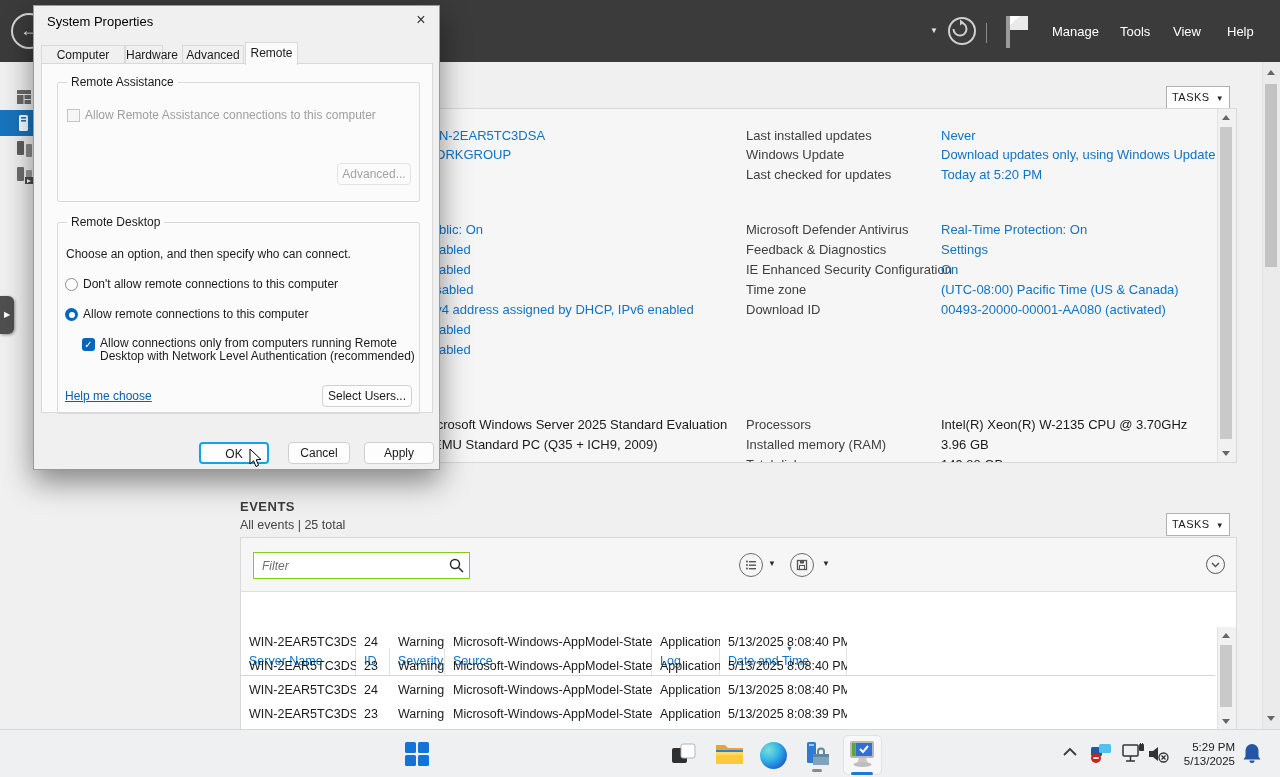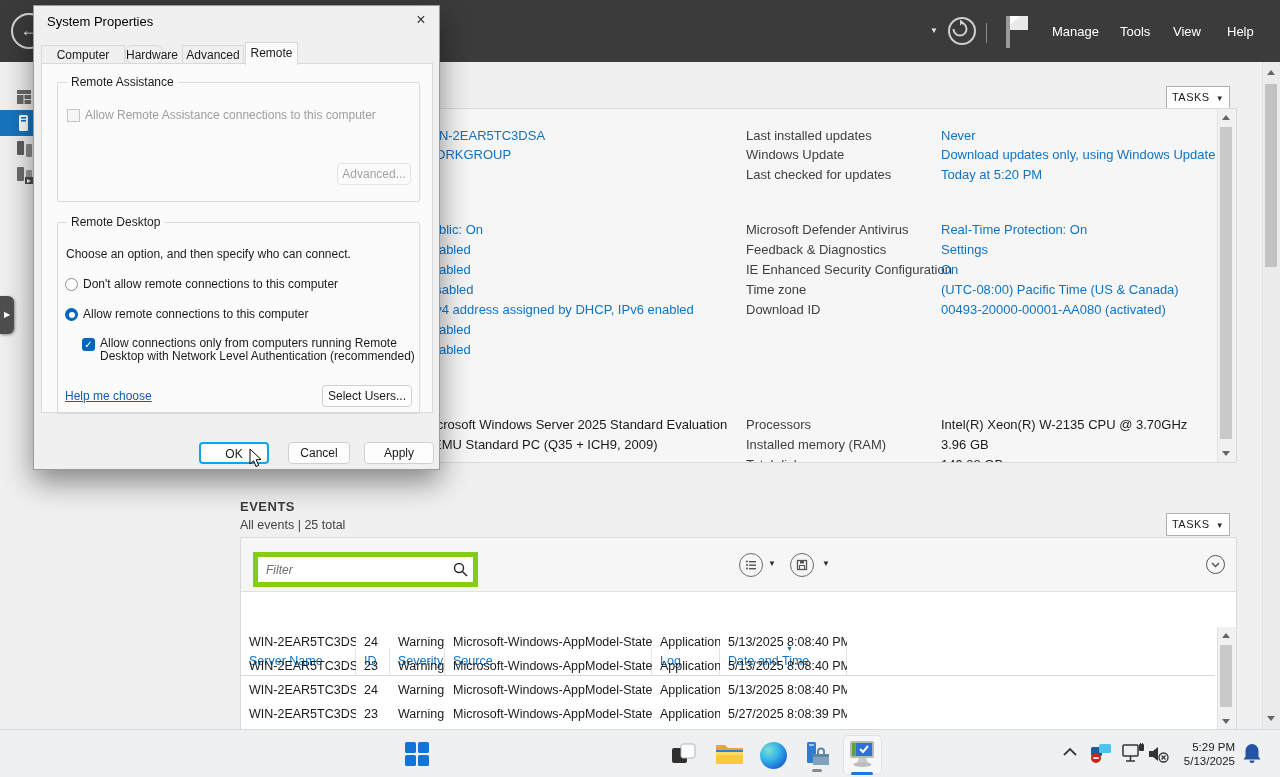--- a/index.html
+++ b/index.html
@@ -41,21 +41,21 @@
   .ev-grid{display:grid;grid-template-columns:107px 34px 55px 207px 68px 127px 1fr;margin-left:8px;}
   .ev-grid>div{padding-left:8px;white-space:nowrap;overflow:hidden;}
   .ev-grid>div:first-child{padding-left:0;}
   .ev-header{position:absolute;left:0;top:56px;width:974px;height:27px;background:#fff;}
   .ev-header .ev-grid>div{border-right:1px solid #e3e3e3;color:#1173c4;font-size:12.5px;line-height:27px;}
   .ev-header .ev-grid>div:last-child{border-right:none;}
   .ev-row{position:absolute;left:0;width:974px;height:24px;font-size:12.5px;color:#1a1a1a;}
   .ev-row .ev-grid>div{line-height:24px;}
 
   .filter-box{position:absolute;left:12px;top:14px;width:215px;height:25px;background:#fff;
-              border:5px solid #84cc16;}
+              border:1px solid #84cc16;}
   .filter-box input{position:absolute;left:6px;top:2px;width:180px;height:19px;border:none;outline:none;
               font-size:12px;font-family:"Liberation Sans",sans-serif;background:transparent;color:#333;}
   .filter-box input::placeholder{font-style:italic;color:#6e6e6e;}
   .circ-btn{position:absolute;width:22px;height:22px;border:1.5px solid #6a6a6a;border-radius:50%;background:#f6f6f6;}
   .sm-caret{position:absolute;font-size:8px;color:#2b2b2b;}
 
   
   .sb{position:absolute;background:#f1f1f1;border-left:1px solid #e2e2e2;}
   .sb .thumb{position:absolute;left:2px;width:12px;background:#c9c9c9;}
   .tri-up{width:0;height:0;border-left:4px solid transparent;border-right:4px solid transparent;
@@ -298,21 +298,21 @@
             <div></div>
       </div>
         </div>
       <div class="ev-row" style="top:110px;">
           <div class="ev-grid">
         <div>WIN-2EAR5TC3DSA</div>
             <div>23</div>
             <div>Warning</div>
         <div>Microsoft-Windows-AppModel-State</div>
             <div>Application</div>
-            <div>5/27/2025 8:08:39 PM</div>
+            <div>5/13/2025 8:08:39 PM</div>
             <div></div>
       </div>
         </div>
     </div>
 
     <div class="sb" style="left:976px;top:89px;width:18px;height:103px;">
       <div class="tri-up" style="top:6px;"></div>
       <div class="thumb" style="top:18px;height:62px;"></div>
       <div class="tri-dn" style="bottom:6px;"></div>
     </div>
@@ -322,21 +322,21 @@
     <div class="tri-up" style="top:8px;"></div>
     <div class="thumb" style="top:22px;height:183px;background:#c2c2c2;"></div>
     <div class="tri-dn" style="bottom:8px;"></div>
   </div>
 
   <div class="dialog">
     <div class="dlg-title">System Properties</div>
     <div class="dlg-close">×</div>
 
     <div class="tab" style="left:7px;width:84px;">Computer Name</div>
-    <div class="tab" style="left:91px;width:38px;border-radius:7px;">Hardware</div>
+    <div class="tab" style="left:91px;width:38px;">Hardware</div>
     <div class="tab" style="left:148px;width:62px;">Advanced</div>
     <div class="tab sel" style="left:211px;width:53px;">Remote</div>
 
     <div class="tab-page">
 
       <div class="grpbox" style="left:15px;top:158px;width:361px;height:190px;">
         <span class="legend">Remote Desktop</span>
         <span class="abs" style="left:8px;top:24px;">Choose an option, and then specify who can connect.</span>
         <div class="radio" style="left:7px;top:55px;"></div>
         <span class="abs" style="left:25px;top:54px;">Don't allow remote connections to this computer</span>

